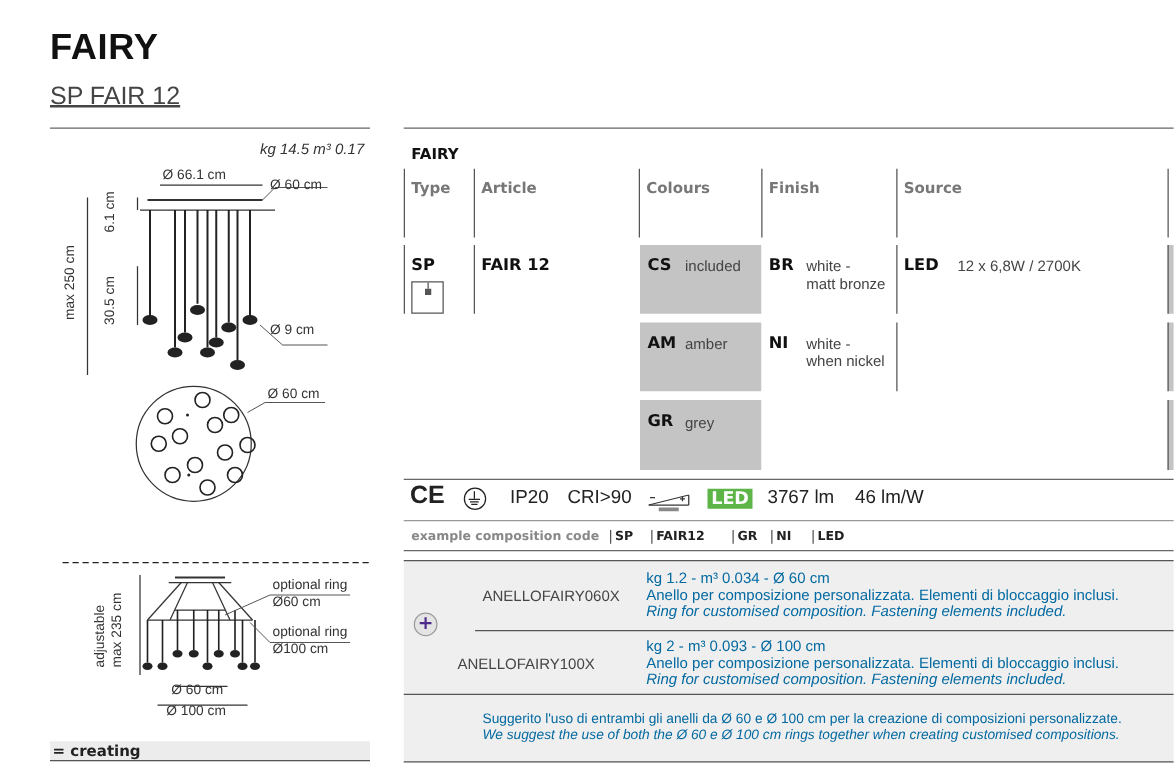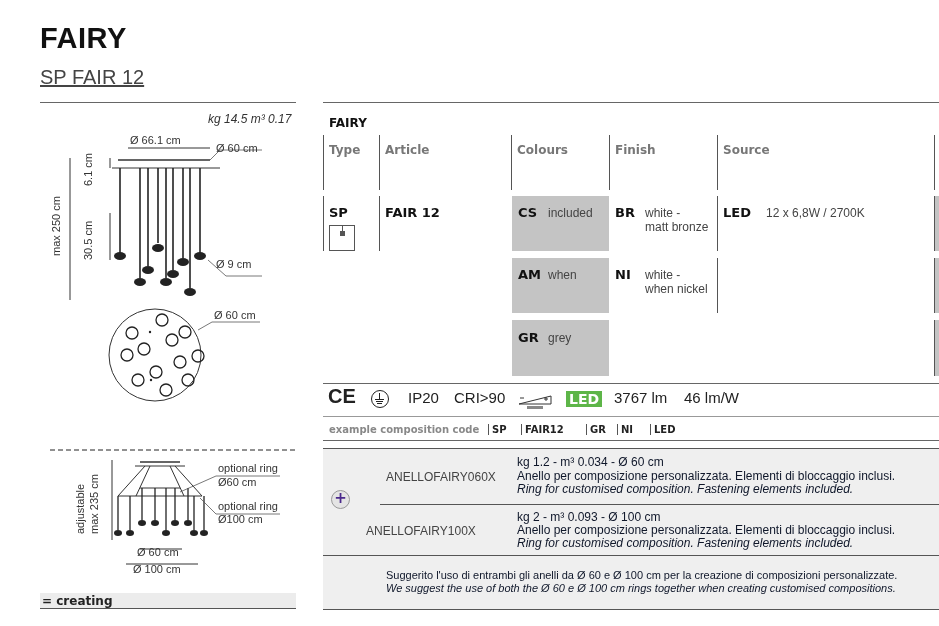--- a/index.html
+++ b/index.html
@@ -16,21 +16,21 @@
   .code { font-size: 13px; font-weight: bold; color: #111; }
   .desc { font-size: 12px; color: #444; font-family: "Liberation Sans", sans-serif; }
   .colour-cell { background: #c4c4c4; left: 512px; width: 97px; }
   .icons-row { top: 389px; font-size: 15px; color: #222; font-family: "Liberation Sans", sans-serif; }
   .led-badge { background: #5db548; color: #fff; font-weight: bold; font-size: 14px; padding: 0 3px; }
   .example-label { left: 329px; top: 424px; font-size: 10px; font-weight: bold; color: #888; }
   .example-code { top: 424px; font-size: 10px; font-weight: bold; color: #222; border-left: 1px solid #555; padding-left: 3px; }
   .opt-box { left: 323px; top: 448px; width: 616px; height: 162px; background: #efefef; border-top: 1px solid #555; border-bottom: 1px solid #555; }
   .dim { font-size: 11px; color: #333; font-family: "Liberation Sans", sans-serif; }
   .mono-art { font-size: 12px; color: #444; font-family: "Liberation Sans", sans-serif; }
-  .ring-desc { font-size: 12px; color: #0f172a; line-height: 13px; font-family: "Liberation Sans", sans-serif; }
+  .ring-desc { font-size: 12px; color: #0369a1; line-height: 13px; font-family: "Liberation Sans", sans-serif; }
 </style>
 </head>
 <body>
 
 <div class="abs title">FAIRY</div>
 <div class="abs subtitle">SP FAIR 12</div>
 <div class="abs hr-left"></div>
 <div class="abs hr-right"></div>
 <div class="abs weight">kg 14.5 m³ 0.17</div>
 
@@ -178,21 +178,21 @@
   <div style="position:absolute;left:12px;top:0;width:1px;height:5px;background:#555"></div>
   <div style="position:absolute;left:10px;top:5px;width:5px;height:5px;background:#555"></div>
 </div>
 <div class="abs code" style="left:385px;top:205px">FAIR 12</div>
 
 <div class="abs colour-cell" style="top:196px;height:55px"></div>
 <div class="abs code" style="left:518px;top:205px">CS</div>
 <div class="abs desc" style="left:548px;top:206px">included</div>
 <div class="abs colour-cell" style="top:258px;height:55px"></div>
 <div class="abs code" style="left:518px;top:267px">AM</div>
-<div class="abs desc" style="left:548px;top:268px">when</div>
+<div class="abs desc" style="left:548px;top:268px">amber</div>
 <div class="abs colour-cell" style="top:320px;height:56px"></div>
 <div class="abs code" style="left:518px;top:330px">GR</div>
 <div class="abs desc" style="left:548px;top:331px">grey</div>
 
 <div class="abs code" style="left:615px;top:205px">BR</div>
 <div class="abs desc" style="left:645px;top:206px">white -</div>
 <div class="abs desc" style="left:645px;top:220px">matt bronze</div>
 <div class="abs code" style="left:615px;top:267px">NI</div>
 <div class="abs desc" style="left:645px;top:268px">white -</div>
 <div class="abs desc" style="left:645px;top:282px">when nickel</div>

